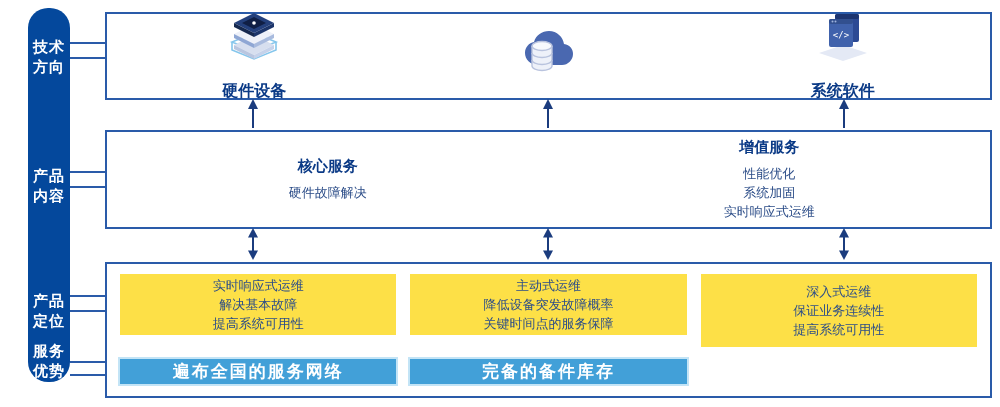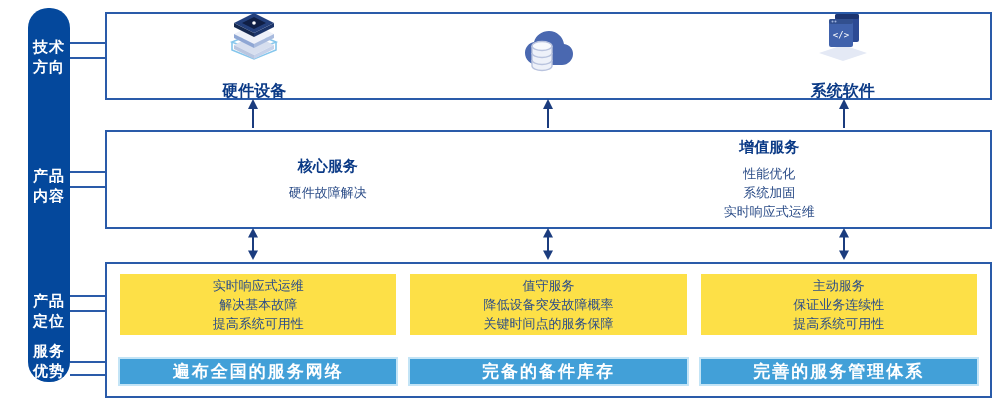--- a/index.html
+++ b/index.html
@@ -199,28 +199,27 @@
     <div class="gray-box">
       <div class="gray-line">实时响应式运维</div>
       <div class="gray-line">解决基本故障</div>
       <div class="gray-line">提高系统可用性</div>
     </div>
     <div class="blue-bar">遍布全国的服务网络</div>
   </div>
 
   <div class="col">
     <div class="gray-box">
-      <div class="gray-line">值守服务</div>
+      <div class="gray-line">主动式运维</div>
       <div class="gray-line">降低设备突发故障概率</div>
       <div class="gray-line">关键时间点的服务保障</div>
     </div>
     <div class="blue-bar">完备的备件库存</div>
   </div>
 
   <div class="col">
     <div class="gray-box">
-      <div class="gray-line">主动服务</div>
+      <div class="gray-line">深入式运维</div>
       <div class="gray-line">保证业务连续性</div>
       <div class="gray-line">提高系统可用性</div>
     </div>
-    <div class="blue-bar">完善的服务管理体系</div>
   </div>
 </div>
 
 </body></html>

